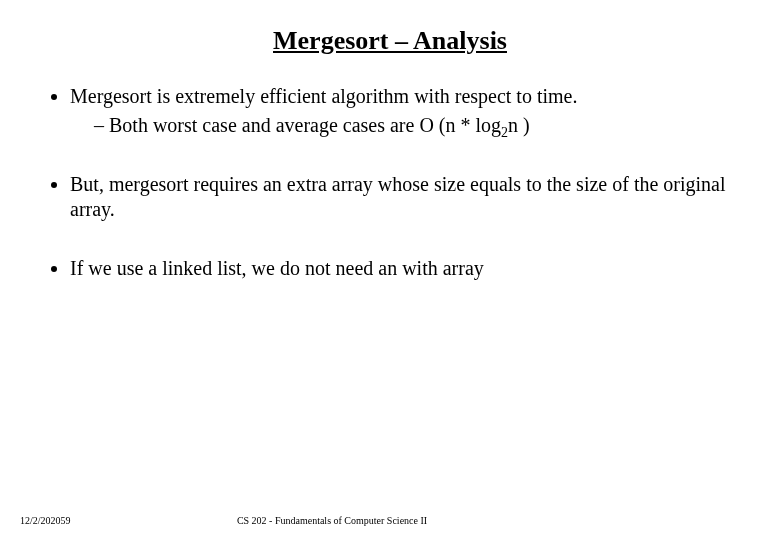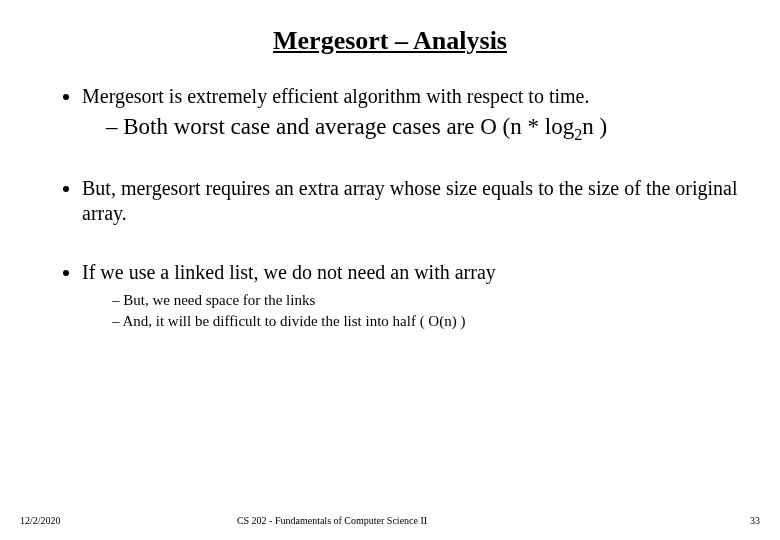--- a/index.html
+++ b/index.html
@@ -21,33 +21,33 @@
   }
   .title {
     text-align: center;
     font-weight: bold;
     font-size: 26px;
     margin: 6px 0 28px 0;
     text-decoration: underline;
   }
   ul.level1 {
     list-style: disc;
-    margin: 12px;
+    margin: 0;
     padding-left: 40px;
     font-size: 20px;
   }
   ul.level1 > li {
     margin-bottom: 34px;
     line-height: 1.25;
   }
   ul.level2 {
     list-style: none;
     margin: 4px 0 0 0;
     padding-left: 24px;
-    font-size: 23px;
+    font-size: 20px;
   }
   ul.level2.small {
     font-size: 15px;
     padding-left: 30px;
     margin-top: 6px;
   }
   ul.level2 > li::before {
     content: "–  ";
   }
   ul.level2 > li {
@@ -60,21 +60,21 @@
   }
   .footer {
     position: absolute;
     bottom: 14px;
     left: 0;
     width: 780px;
     box-sizing: border-box;
     padding: 0 20px;
     font-size: 10px;
     display: flex;
-    justify-content: space-between;
+    justify-content: flex-start;
     align-items: baseline;
   }
   .footer .center {
     position: absolute;
     left: 0;
     width: 664px;
     text-align: center;
     pointer-events: none;
   }
 </style>
@@ -93,25 +93,21 @@
         </li>
       </ul>
     </li>
 
     <li>
       <span>But, mergesort requires an extra array whose size equals to the size of the original array.</span>
     </li>
 
     <li>
       <span>If we use a linked list, we do not need an with array</span>
-      <ul class="level2 small">
-        <li><span>But, we need space for the links</span></li>
-        <li><span>And, it will be difficult to divide the list into half ( O(n) )</span></li>
-      </ul>
     </li>
   </ul>
 
   <div class="footer">
     <span>12/2/2020</span>
     <span class="center">CS 202 - Fundamentals of Computer Science II</span>
-    <span>33</span>
+    <span>59</span>
   </div>
 </div>
 
 </body></html>

